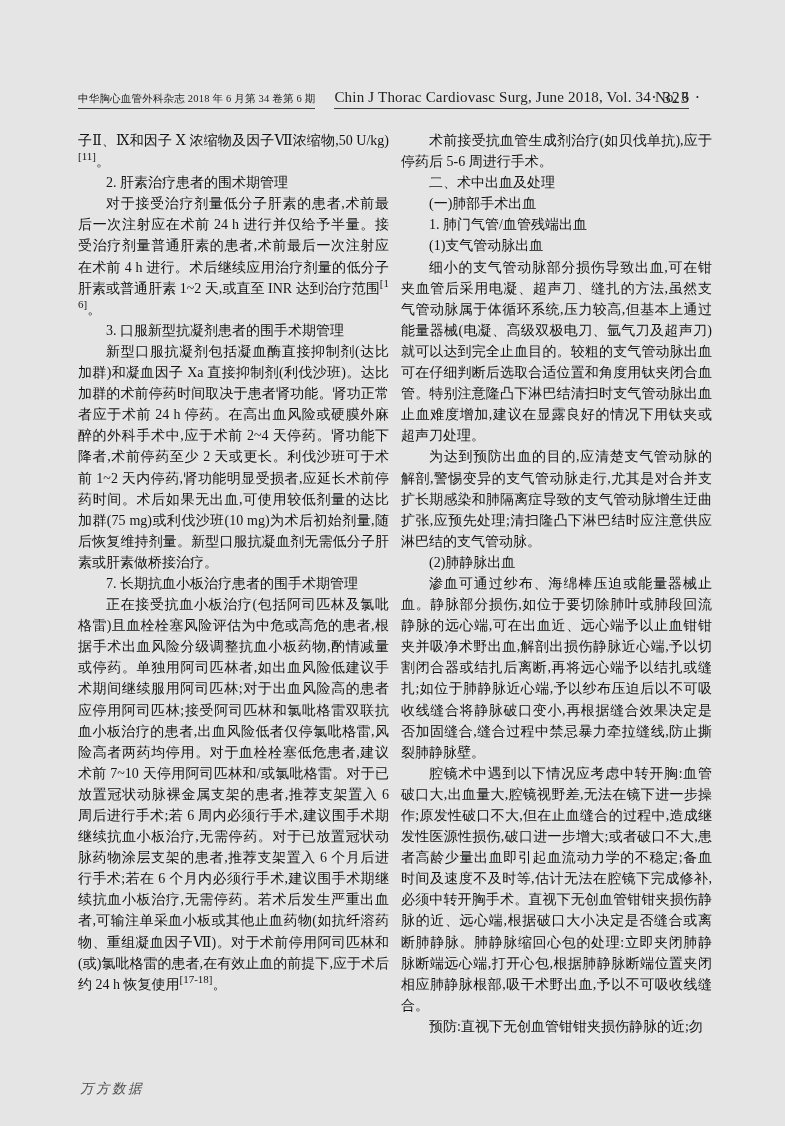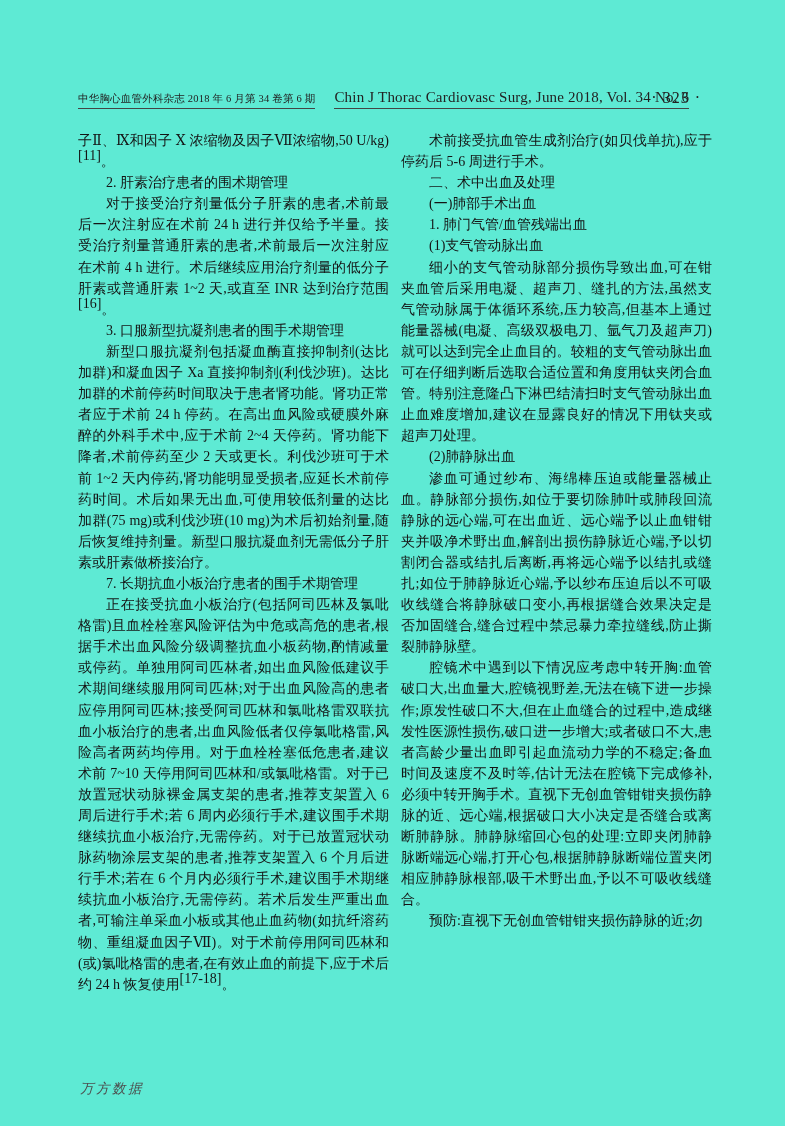--- a/index.html
+++ b/index.html
@@ -4,21 +4,21 @@
 <style>
   html, body { margin: 0; padding: 0; }
   body {
     width: 785px; height: 1126px;
     background: #ffffff;
     font-family: "Liberation Serif", "DejaVu Serif", serif;
     color: #1a1a1a;
     position: relative;
     overflow: hidden;
   }
-  .page { position: absolute; inset: 0; background: #5eead4; }
+  .page { position: absolute; inset: 0; background: #e5e5e5; }
 
   
   .header {
     position: absolute;
     top: 89px; left: 78px; right: 70px;
     display: flex; align-items: baseline; justify-content: flex-start;
     font-size: 10.5px; letter-spacing: 0.2px;
     color: #222;
     white-space: nowrap;
   }
@@ -41,21 +41,21 @@
     margin: 0;
     font-size: 14px;
     line-height: 21.1px;
     text-align: justify;
     text-justify: inter-ideograph;
     color: #141414;
     word-break: break-all;
   }
   .para.indent { text-indent: 2em; }
   .para sup {
-    font-size: 14px;
+    font-size: 11px;
     line-height: 0;
     vertical-align: super;
     letter-spacing: 0;
   }
 
   
   .watermark {
     position: absolute;
     left: 80px; top: 1080px;
     font-family: "Liberation Sans", "DejaVu Sans", sans-serif;
@@ -86,20 +86,21 @@
         <p class="para indent">7. 长期抗血小板治疗患者的围手术期管理</p>
         <p class="para indent">正在接受抗血小板治疗(包括阿司匹林及氯吡格雷)且血栓栓塞风险评估为中危或高危的患者,根据手术出血风险分级调整抗血小板药物,酌情减量或停药。单独用阿司匹林者,如出血风险低建议手术期间继续服用阿司匹林;对于出血风险高的患者应停用阿司匹林;接受阿司匹林和氯吡格雷双联抗血小板治疗的患者,出血风险低者仅停氯吡格雷,风险高者两药均停用。对于血栓栓塞低危患者,建议术前 7~10 天停用阿司匹林和/或氯吡格雷。对于已放置冠状动脉裸金属支架的患者,推荐支架置入 6 周后进行手术;若 6 周内必须行手术,建议围手术期继续抗血小板治疗,无需停药。对于已放置冠状动脉药物涂层支架的患者,推荐支架置入 6 个月后进行手术;若在 6 个月内必须行手术,建议围手术期继续抗血小板治疗,无需停药。若术后发生严重出血者,可输注单采血小板或其他止血药物(如抗纤溶药物、重组凝血因子Ⅶ)。对于术前停用阿司匹林和(或)氯吡格雷的患者,在有效止血的前提下,应于术后约 24 h 恢复使用<sup>[17-18]</sup>。</p>
       </div>
     <div class="col">
         <p class="para indent">术前接受抗血管生成剂治疗(如贝伐单抗),应于停药后 5-6 周进行手术。</p>
         <p class="para indent">二、术中出血及处理</p>
         <p class="para indent">(一)肺部手术出血</p>
         <p class="para indent">1. 肺门气管/血管残端出血</p>
         <p class="para indent">(1)支气管动脉出血</p>
         <p class="para indent">细小的支气管动脉部分损伤导致出血,可在钳夹血管后采用电凝、超声刀、缝扎的方法,虽然支气管动脉属于体循环系统,压力较高,但基本上通过能量器械(电凝、高级双极电刀、氩气刀及超声刀)就可以达到完全止血目的。较粗的支气管动脉出血可在仔细判断后选取合适位置和角度用钛夹闭合血管。特别注意隆凸下淋巴结清扫时支气管动脉出血止血难度增加,建议在显露良好的情况下用钛夹或超声刀处理。</p>
+        <p class="para indent">为达到预防出血的目的,应清楚支气管动脉的解剖,警惕变异的支气管动脉走行,尤其是对合并支扩长期感染和肺隔离症导致的支气管动脉增生迂曲扩张,应预先处理;清扫隆凸下淋巴结时应注意供应淋巴结的支气管动脉。</p>
         <p class="para indent">(2)肺静脉出血</p>
         <p class="para indent">渗血可通过纱布、海绵棒压迫或能量器械止血。静脉部分损伤,如位于要切除肺叶或肺段回流静脉的远心端,可在出血近、远心端予以止血钳钳夹并吸净术野出血,解剖出损伤静脉近心端,予以切割闭合器或结扎后离断,再将远心端予以结扎或缝扎;如位于肺静脉近心端,予以纱布压迫后以不可吸收线缝合将静脉破口变小,再根据缝合效果决定是否加固缝合,缝合过程中禁忌暴力牵拉缝线,防止撕裂肺静脉壁。</p>
         <p class="para indent">腔镜术中遇到以下情况应考虑中转开胸:血管破口大,出血量大,腔镜视野差,无法在镜下进一步操作;原发性破口不大,但在止血缝合的过程中,造成继发性医源性损伤,破口进一步增大;或者破口不大,患者高龄少量出血即引起血流动力学的不稳定;备血时间及速度不及时等,估计无法在腔镜下完成修补,必须中转开胸手术。直视下无创血管钳钳夹损伤静脉的近、远心端,根据破口大小决定是否缝合或离断肺静脉。肺静脉缩回心包的处理:立即夹闭肺静脉断端远心端,打开心包,根据肺静脉断端位置夹闭相应肺静脉根部,吸干术野出血,予以不可吸收线缝合。</p>
         <p class="para indent">预防:直视下无创血管钳钳夹损伤静脉的近;勿</p>
       </div>
   </div>
 
   <div class="watermark">万方数据</div>
 
 </div>

